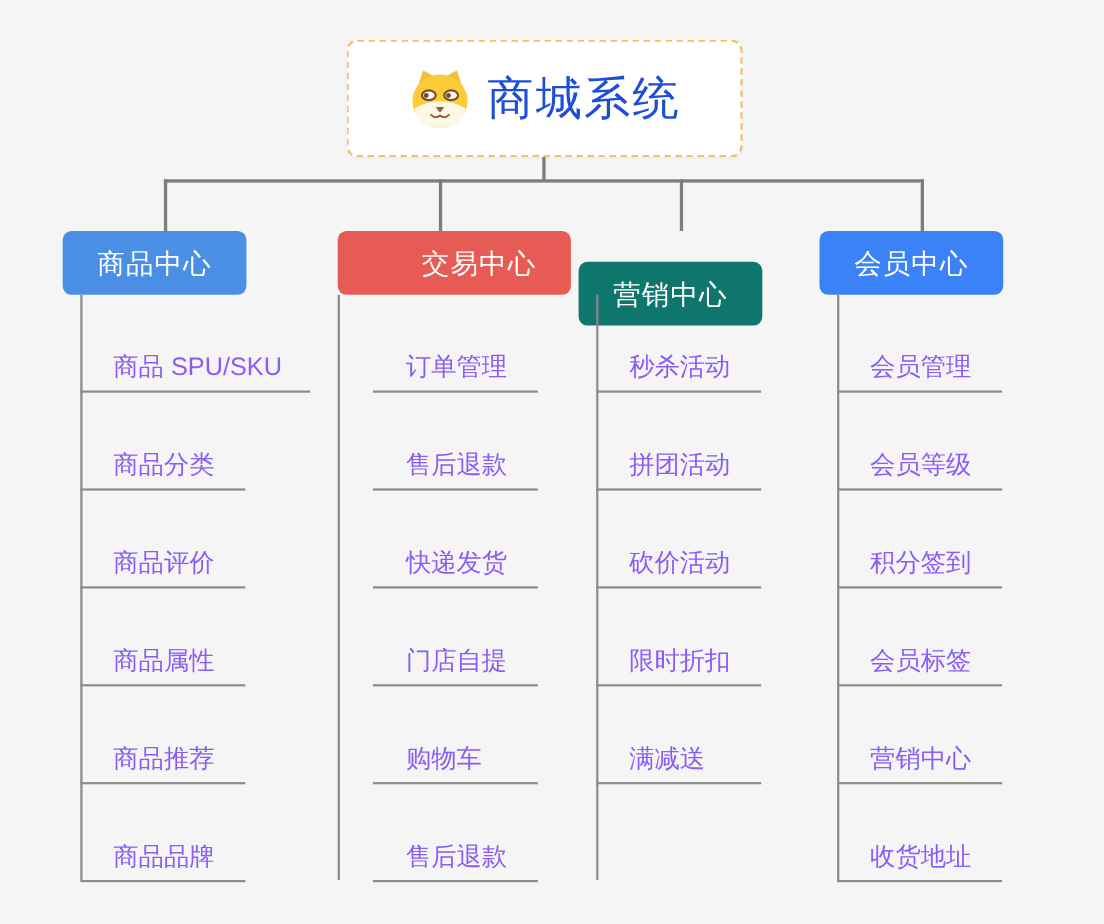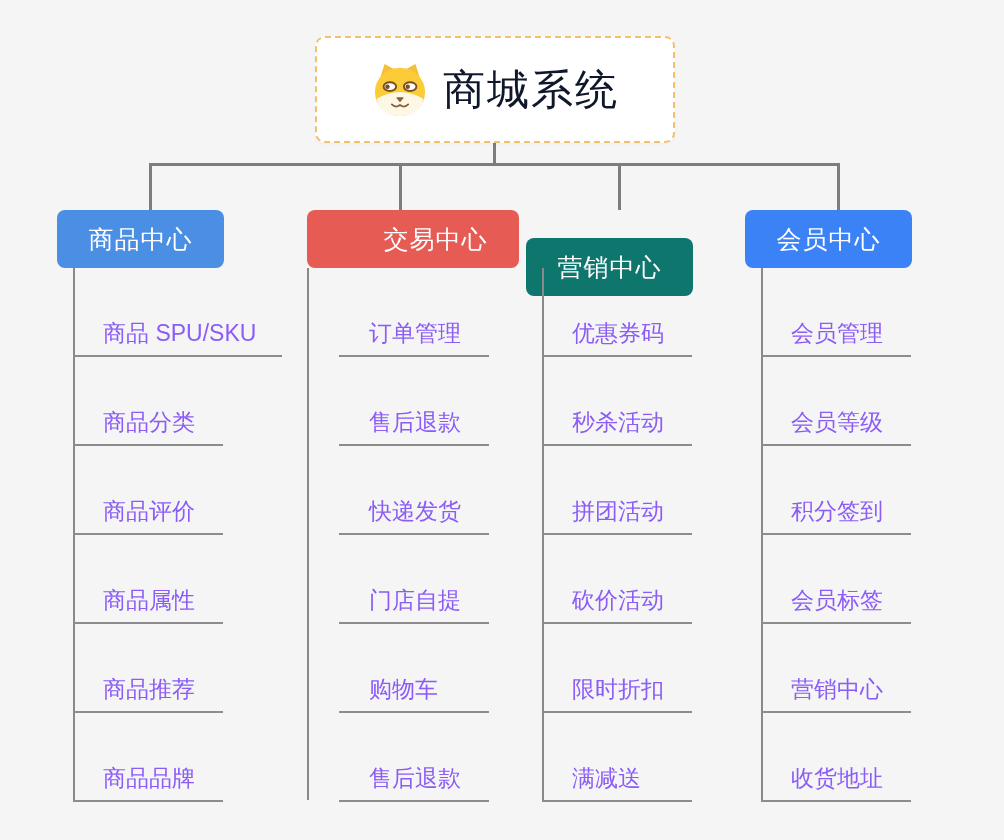--- a/index.html
+++ b/index.html
@@ -20,21 +20,21 @@
     background:#ffffff;
     border:2px dashed #f4c06a;
     border-radius:10px;
     box-sizing:border-box;
     display:flex;align-items:center;justify-content:center;gap:14px;
     box-shadow:0 1px 3px rgba(0,0,0,0.04);
     cursor:pointer;
   }
   .root-label{
     font-size:42px;
-    color:#0f172a;
+    color:#1d4ed8;
     letter-spacing:2px;
     white-space:nowrap;
   }
   .root-icon{width:58px;height:56px;flex:0 0 auto;}
 
   
   .line{position:absolute;background:#7d7d7d;}
   .stem   {left:493px;top:141px;width:3px;height:24px;}
   .bus    {left:149px;top:163px;width:691px;height:3px;}
   .drop-0 {left:149px;top:163px;width:3px;height:47px;}
@@ -137,21 +137,20 @@
     <div class="leaf">订单管理</div>
     <div class="leaf">售后退款</div>
     <div class="leaf">快递发货</div>
     <div class="leaf">门店自提</div>
     <div class="leaf">购物车</div>
     <div class="leaf">售后退款</div>
   </div>
 
   <div class="column column-2">
     <div class="spine"></div>
-    <div class="leaf">优惠券码</div>
     <div class="leaf">秒杀活动</div>
     <div class="leaf">拼团活动</div>
     <div class="leaf">砍价活动</div>
     <div class="leaf">限时折扣</div>
     <div class="leaf">满减送</div>
   </div>
 
   <div class="column column-3">
     <div class="spine"></div>
     <div class="leaf">会员管理</div>

